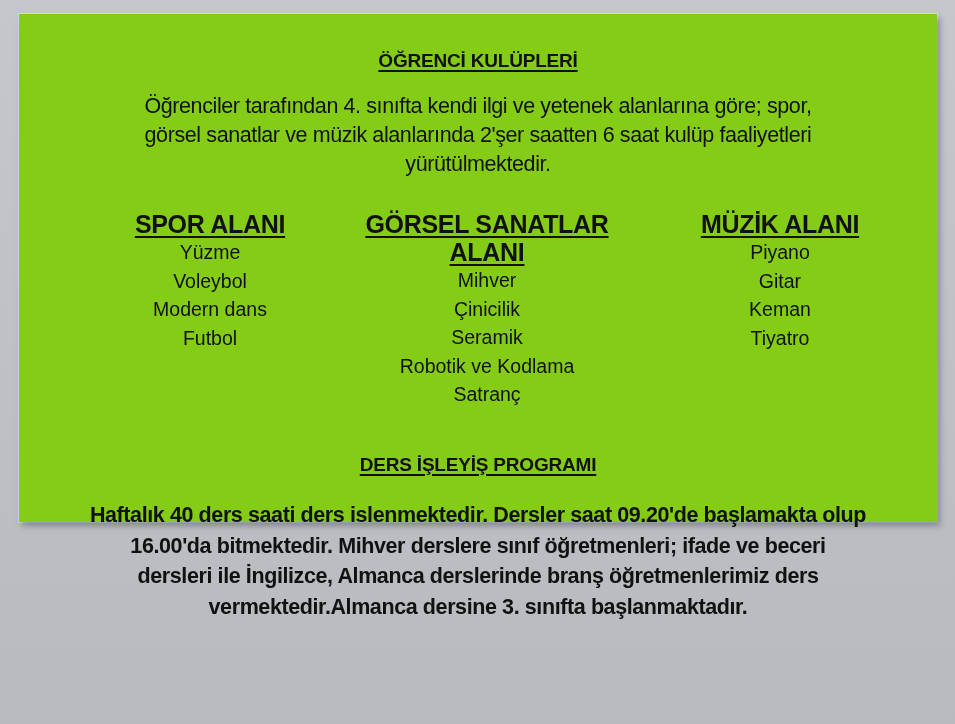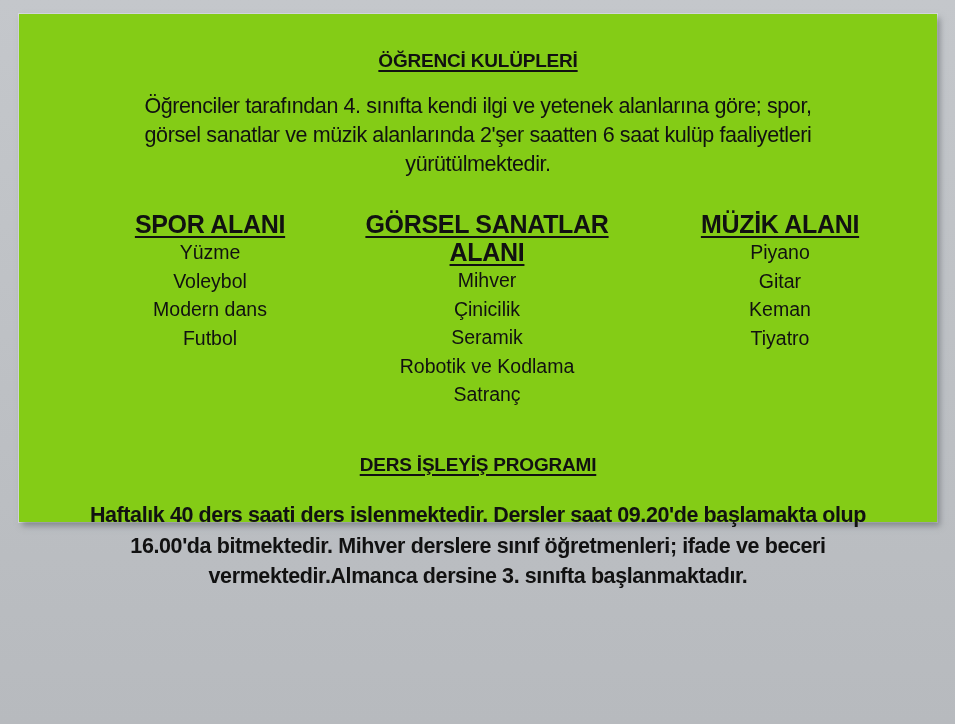--- a/index.html
+++ b/index.html
@@ -72,16 +72,17 @@
     <span class="item">Gitar</span>
     <span class="item">Keman</span>
     <span class="item">Tiyatro</span>
   </div>
 
   <div class="heading" style="top:434px;margin-top:6px;">DERS İŞLEYİŞ PROGRAMI</div>
 
   <div class="para" style="top:486px; line-height:30.5px;font-weight:bold;">
     <div>Haftalık 40 ders saati ders islenmektedir. Dersler saat 09.20'de başlamakta olup</div>
     <div>16.00'da bitmektedir. Mihver derslere sınıf öğretmenleri; ifade ve beceri</div>
+    <div>dersleri ile İngilizce, Almanca derslerinde branş öğretmenlerimiz ders</div>
     <div>vermektedir.Almanca dersine 3. sınıfta başlanmaktadır.</div>
   </div>
 
 </div>
 
 </body></html>

